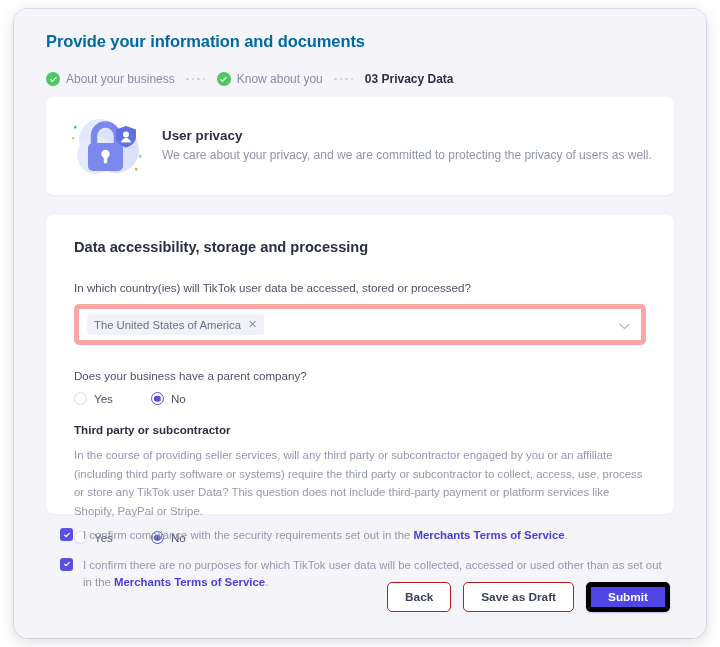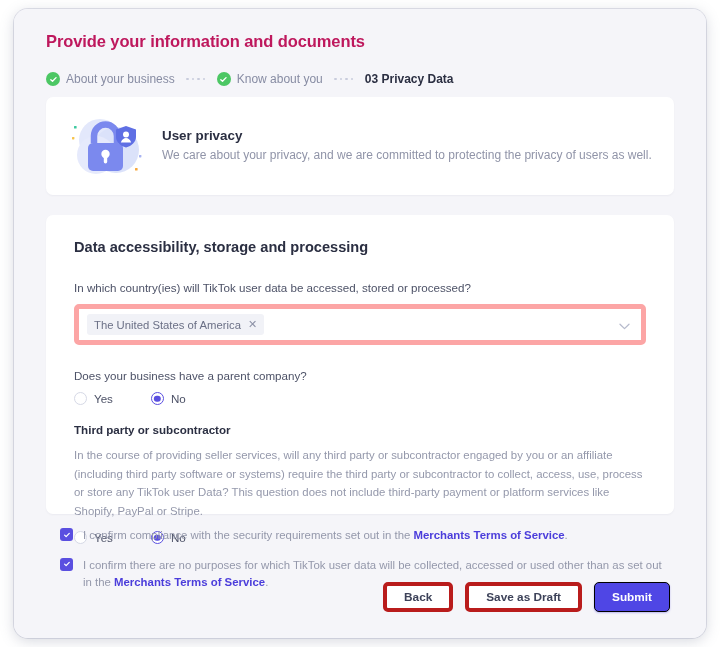--- a/index.html
+++ b/index.html
@@ -36,21 +36,21 @@
     padding: 0;
   }
 
   
   .page-title {
     position: absolute;
     left: 32px;
     top: 23px;
     font-size: 16.5px;
     font-weight: bold;
-    color: #be185d;
+    color: #0369a1;
     letter-spacing: -0.1px;
   }
 
   .steps {
     position: absolute;
     left: 32px;
     top: 60px;
     display: flex;
     align-items: center;
     height: 20px;
@@ -302,26 +302,26 @@
     font-weight: bold;
     display: inline-flex;
     align-items: center;
     justify-content: center;
     cursor: pointer;
     box-sizing: border-box;
   }
   .btn-secondary {
     background: #ffffff;
     color: #3d4259;
-    border: 4px solid #b91c1c;
+    border: 1px solid #b91c1c;
   }
   .btn-primary {
     background: #4f46e5;
     color: #ffffff;
-    border: 1px solid #000000;
+    border: 5px solid #000000;
     box-shadow: 0 1px 2px rgba(79,70,229,0.35);
   }
 </style>
 </head>
 <body>
 
 <div class="window-frame">
   <div class="page">
 
     <div class="page-title">Provide your information and documents</div>

